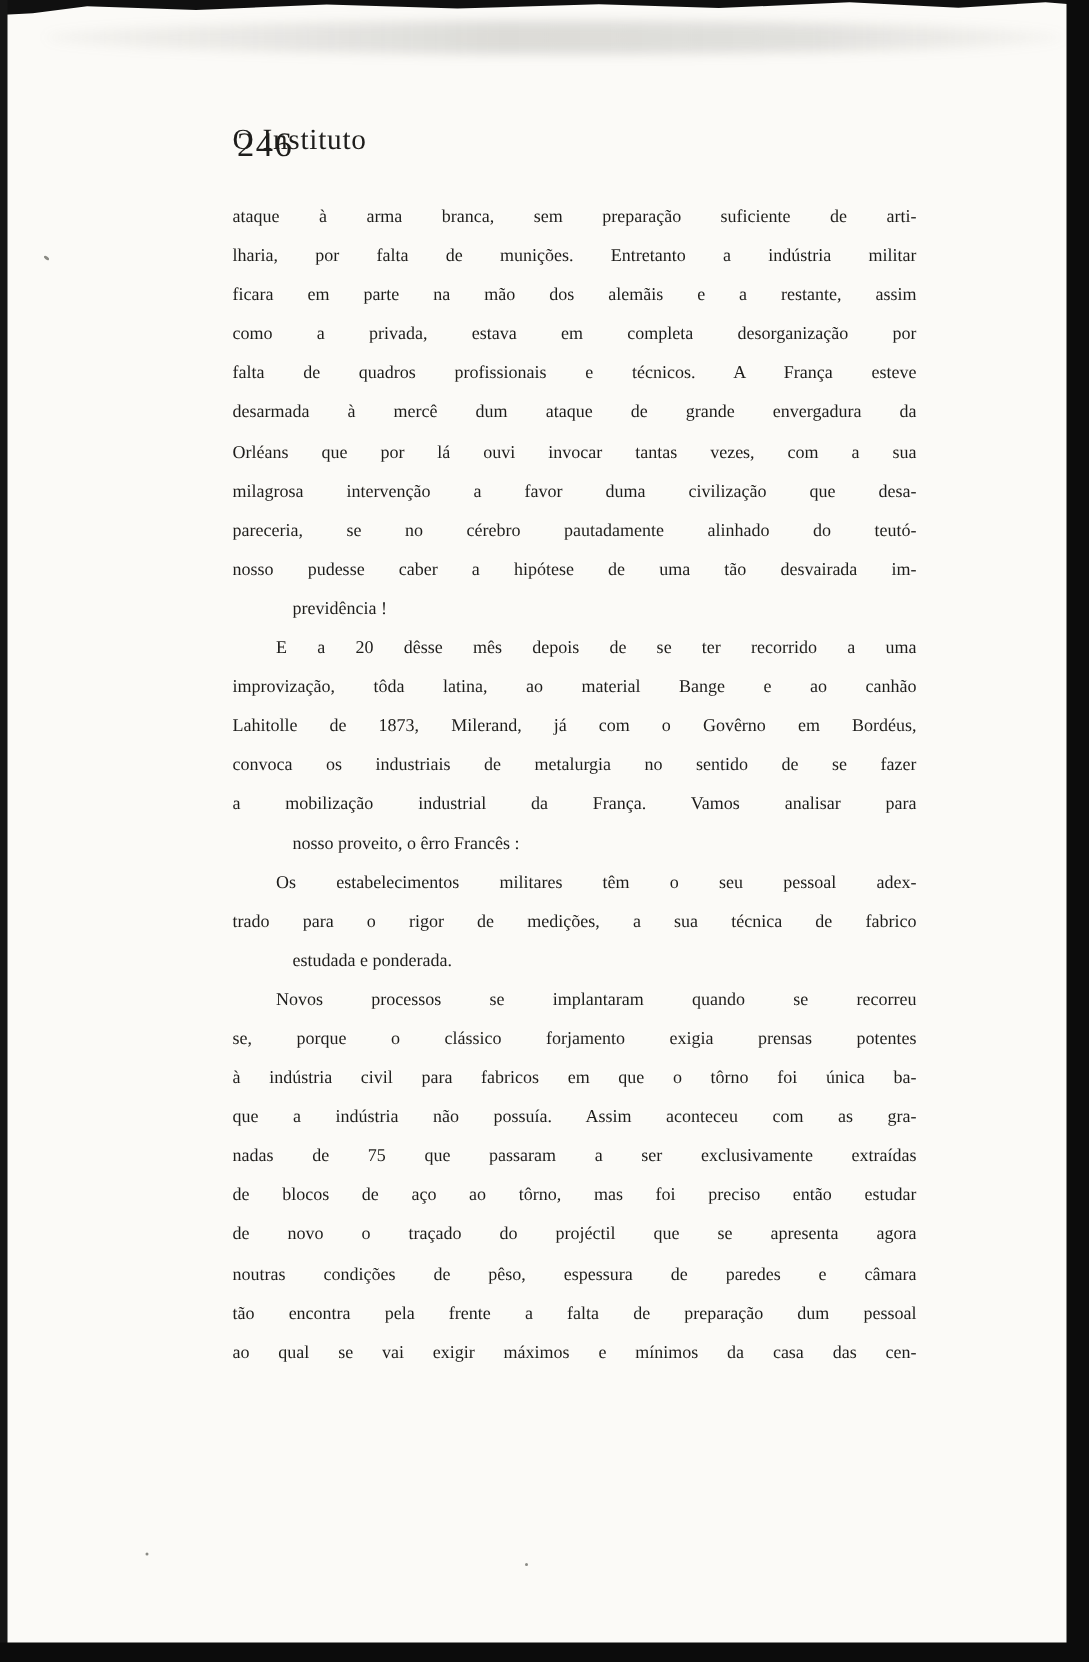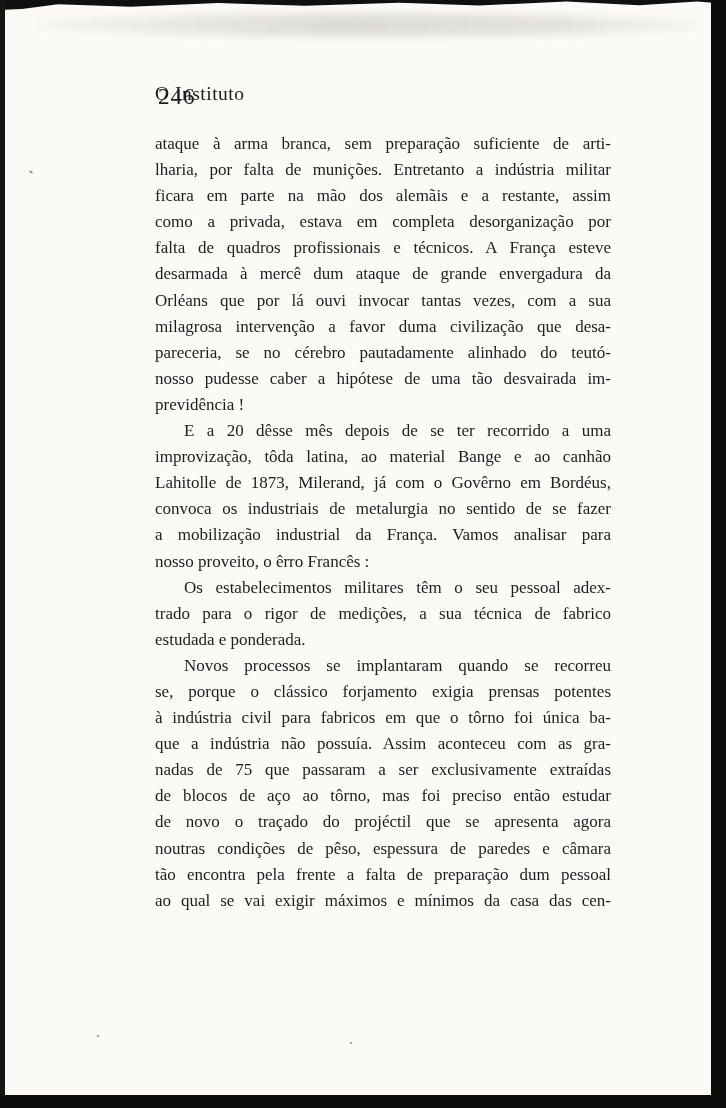--- a/index.html
+++ b/index.html
@@ -49,31 +49,31 @@
   }
   .runtitle {
     position: absolute; left: 0; top: 0; width: 100%;
     font-size: 19.5px;
     letter-spacing: 0.5px;
   }
   
   .bodytext {
     position: absolute;
     top: 131px; left: 155px; width: 456px;
-    font-size: 17px;
+    font-size: 12px;
   }
   .line {
     height: 26.1px;
     line-height: 26.1px;
     text-align: justify;
     text-align-last: justify;
     white-space: normal;
     overflow: hidden;
   }
-  .line.no-just { text-align-last: left; }
+  .line.no-just { text-align-last: left; margin-left: 40px; }
   .line.indent { text-indent: 29px; }
 </style>
 </head>
 <body>
 
 <div class="scan">
   <div class="edge edge-top"></div>
   <div class="smudge"></div>
   <div class="edge edge-left"></div>
   <div class="edge edge-right"></div>

